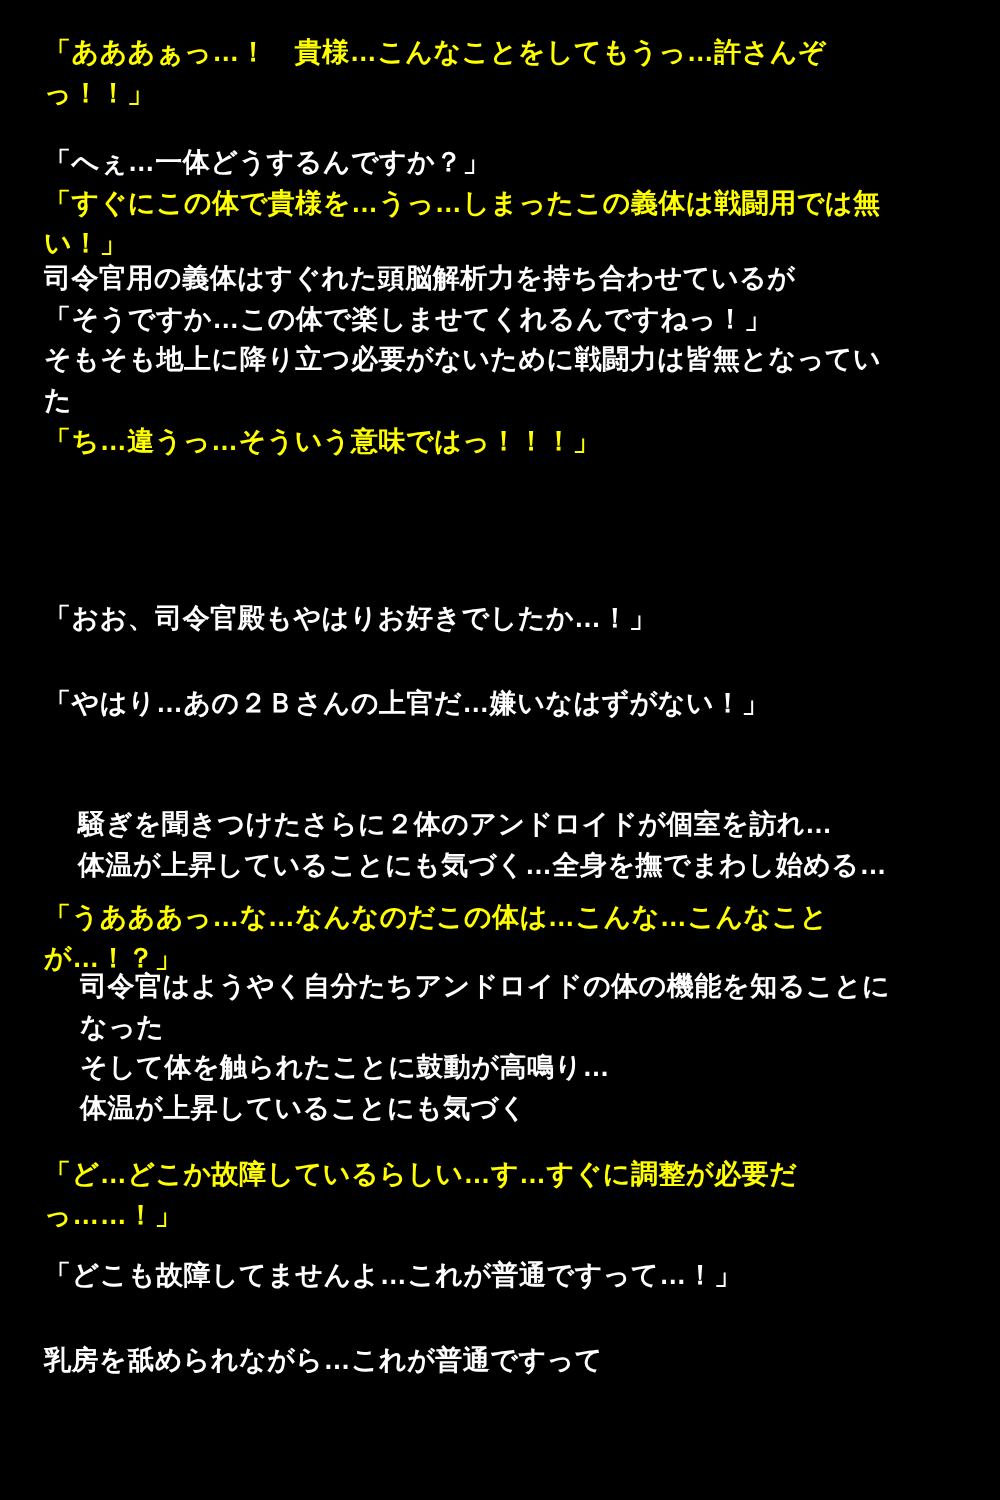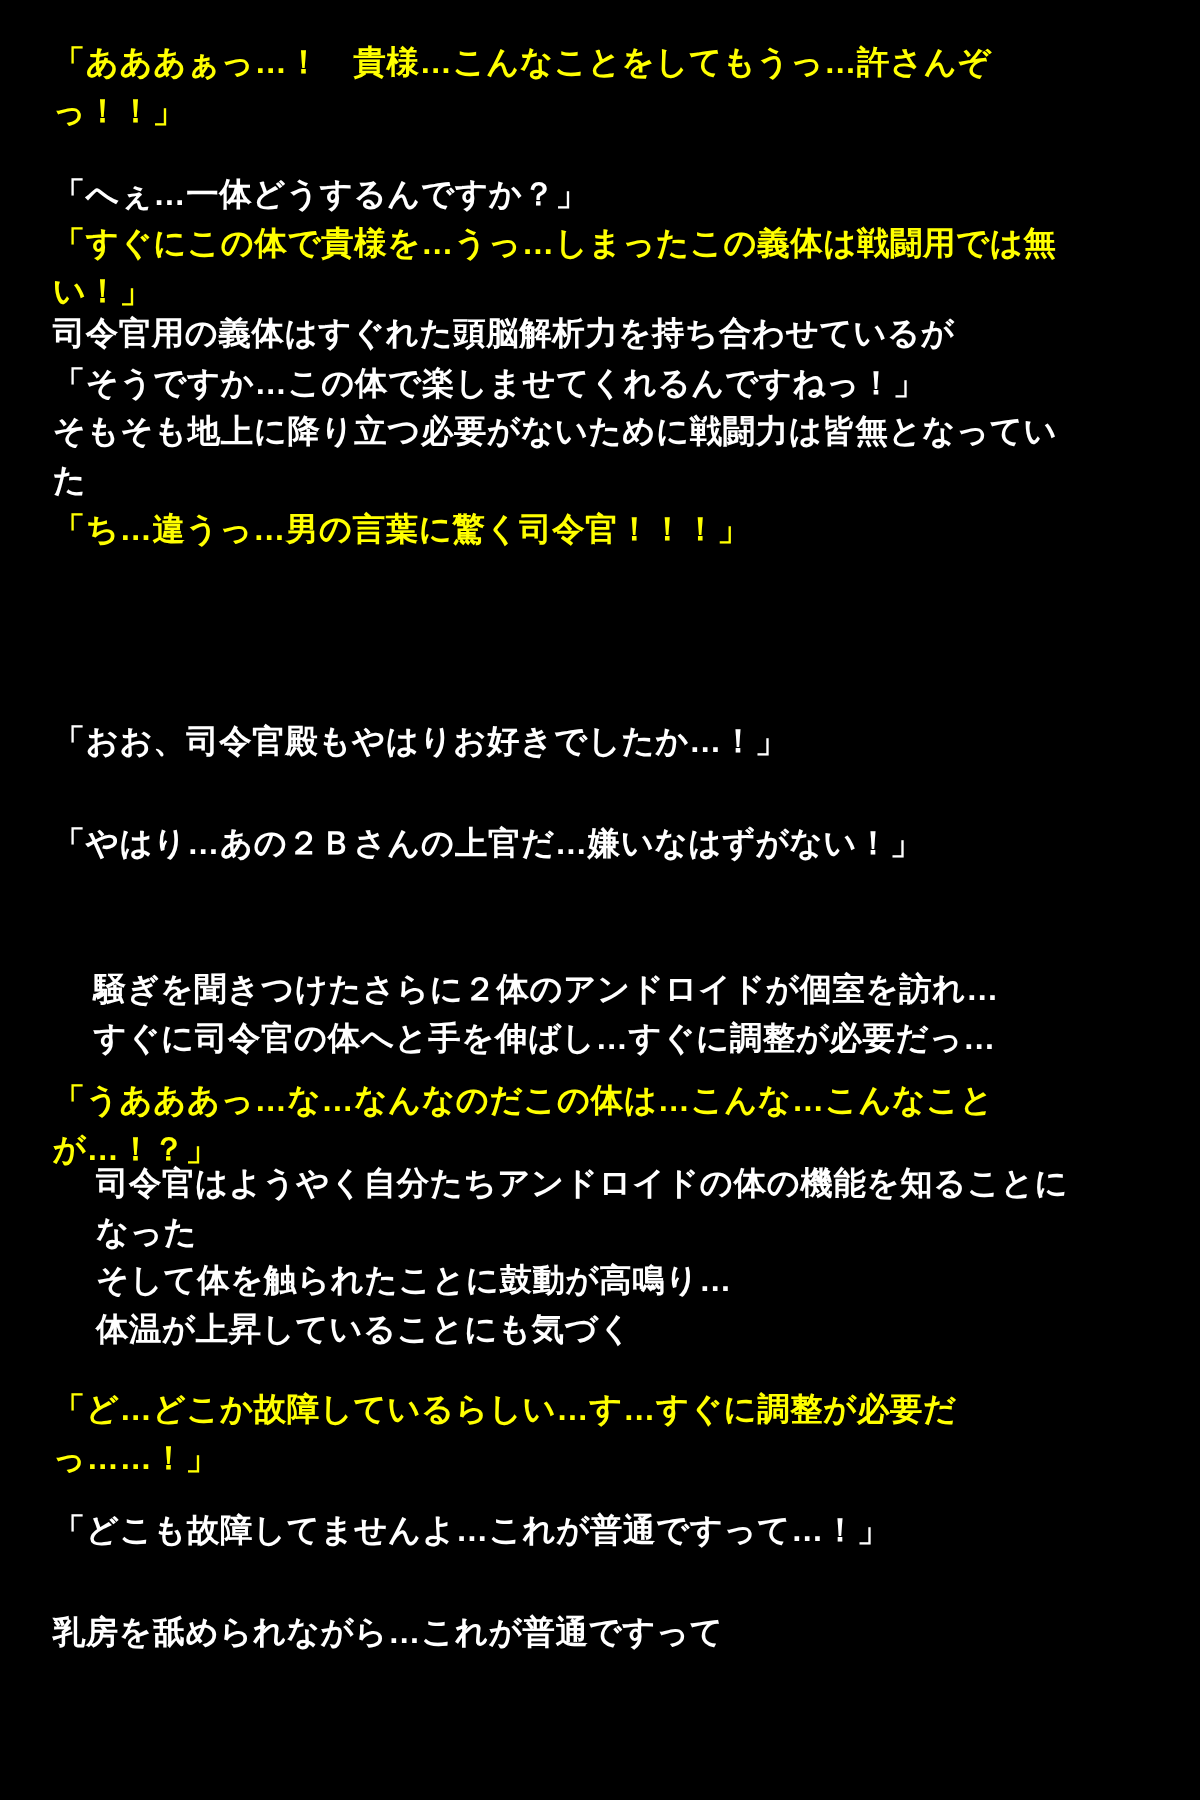--- a/index.html
+++ b/index.html
@@ -30,23 +30,23 @@
   .line   { display: block; }
 </style>
 </head>
 <body>
 
 <div id="page">
   <div id="blocks-container">
       <div class="text-block" style="top: 32px;"><span class="line yellow">「あああぁっ…！　貴様…こんなことをしてもうっ…許さんぞっ！！」</span></div>
       <div class="text-block" style="top: 124px; margin-top: 18px;"><span class="line white">「へぇ…一体どうするんですか？」</span><span class="line yellow">「すぐにこの体で貴様を…うっ…しまったこの義体は戦闘用では無い！」</span></div>
       <div class="text-block" style="top: 258px;"><span class="line white">司令官用の義体はすぐれた頭脳解析力を持ち合わせているが</span><span class="line white">「そうですか…この体で楽しませてくれるんですねっ！」</span><span class="line white">そもそも地上に降り立つ必要がないために戦闘力は皆無となっていた</span></div>
-      <div class="text-block" style="top: 421px;"><span class="line yellow">「ち…違うっ…男の言葉に驚く司令官！！！」</span></div>
+      <div class="text-block" style="top: 421px;"><span class="line yellow">「ち…違うっ…そういう意味ではっ！！！」</span></div>
       <div class="text-block" style="top: 598px;"><span class="line white">「おお、司令官殿もやはりお好きでしたか…！」</span></div>
       <div class="text-block" style="top: 683px;"><span class="line white">「やはり…あの２Ｂさんの上官だ…嫌いなはずがない！」</span></div>
-      <div class="text-block" style="top: 804px; margin-left: 34px;"><span class="line white">騒ぎを聞きつけたさらに２体のアンドロイドが個室を訪れ…</span><span class="line white">すぐに司令官の体へと手を伸ばし…すぐに調整が必要だっ…</span></div>
+      <div class="text-block" style="top: 804px; margin-left: 34px;"><span class="line white">騒ぎを聞きつけたさらに２体のアンドロイドが個室を訪れ…</span><span class="line white">体温が上昇していることにも気づく…全身を撫でまわし始める…</span></div>
       <div class="text-block" style="top: 897px;"><span class="line yellow">「うあああっ…な…なんなのだこの体は…こんな…こんなことが…！？」</span></div>
       <div class="text-block" style="top: 966px; margin-left: 36px;"><span class="line white">司令官はようやく自分たちアンドロイドの体の機能を知ることになった</span><span class="line white">そして体を触られたことに鼓動が高鳴り…</span><span class="line white">体温が上昇していることにも気づく</span></div>
       <div class="text-block" style="top: 1154px;"><span class="line yellow">「ど…どこか故障しているらしい…す…すぐに調整が必要だっ……！」</span></div>
       <div class="text-block" style="top: 1255px;"><span class="line white">「どこも故障してませんよ…これが普通ですって…！」</span></div>
       <div class="text-block" style="top: 1340px;"><span class="line white">乳房を舐められながら…これが普通ですって</span></div>
     </div>
 </div>
 
 </body></html>

